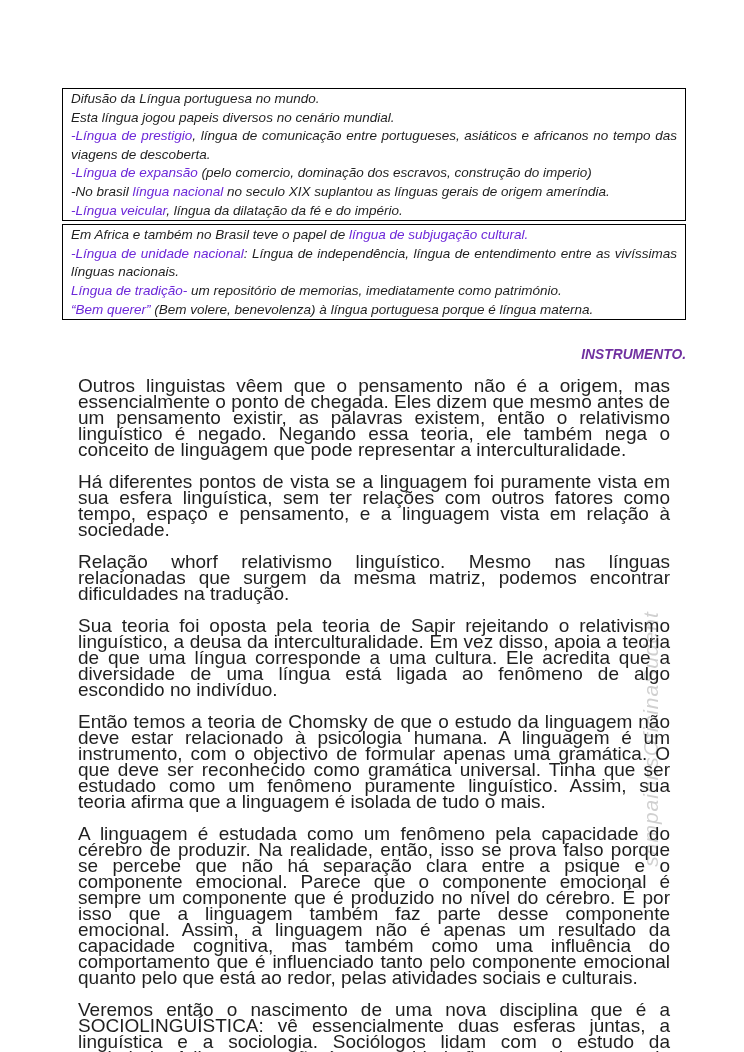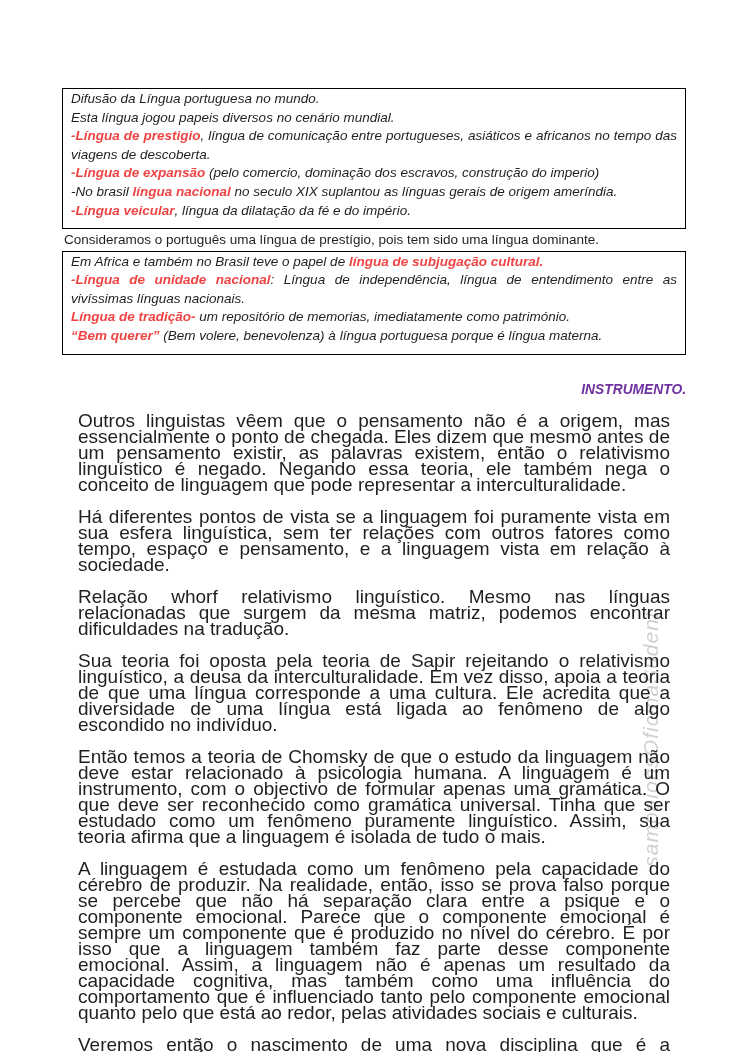--- a/index.html
+++ b/index.html
@@ -12,42 +12,42 @@
     overflow:hidden;
   }
   .page-content{
     position:absolute;
     left:62px;top:88px;
     width:624px;
     z-index:1;
   }
   .info-box{
     border:1.5px solid #000;
-    padding:1px 8px 8px 8px;
+    padding:1px 8px 0 8px;
     font-style:italic;
     box-sizing:border-box;
   }
   .line{
     margin:0;
     font-size:13.5px;
     line-height:18.6px;
     text-align:justify;
   }
   .plain-par{
     margin:0;
     font-size:13.5px;
     line-height:18.4px;
     text-align:justify;
   }
   .middle-par{
     padding:2px 2px 1px 2px;
   }
   .accent{
-    color:#ef4444;
-    font-weight:bold;
+    color:#6d28d9;
+    font-weight:normal;
   }
   .section-heading{
     margin:27px 0 1px 0;
     font-size:13.8px;
     font-weight:bold;
     font-style:italic;
     color:#7030A0;
     text-align:right;
   }
   .body-text p{
@@ -83,21 +83,20 @@
   <div class="info-box">
       <p class="line"><span>Difusão da Língua portuguesa no mundo.</span></p>
       <p class="line"><span>Esta língua jogou papeis diversos no cenário mundial.</span></p>
       <p class="line"><span class="accent">-Língua de prestigio</span><span>, língua de comunicação entre portugueses, asiáticos e africanos no tempo das viagens de descoberta.</span></p>
       <p class="line"><span class="accent">-Língua de expansão</span><span> (pelo comercio, dominação dos escravos, construção do imperio)</span></p>
       <p class="line"><span>-No brasil </span><span class="accent">língua nacional</span><span> no seculo XIX suplantou as línguas gerais de origem ameríndia.</span></p>
       <p class="line"><span class="accent">-Língua veicular</span><span>, língua da dilatação da fé e do império.</span></p>
     </div>
 
   <div class="middle-par">
-      <p class="plain-par"><span>Consideramos o português uma língua de prestígio, pois tem sido uma língua dominante.</span></p>
     </div>
 
   <div class="info-box">
       <p class="line"><span>Em Africa e também no Brasil teve o papel de </span><span class="accent">língua de subjugação cultural.</span></p>
       <p class="line"><span class="accent">-Língua de unidade nacional</span><span>: Língua de independência, língua de entendimento entre as vivíssimas línguas nacionais.</span></p>
       <p class="line"><span class="accent">Língua de tradição-</span><span> um repositório de memorias, imediatamente como património.</span></p>
       <p class="line"><span class="accent">“Bem querer”</span><span> (Bem volere, benevolenza) à língua portuguesa porque é língua materna.</span></p>
     </div>
 
   <h2 class="section-heading">INSTRUMENTO.</h2>

